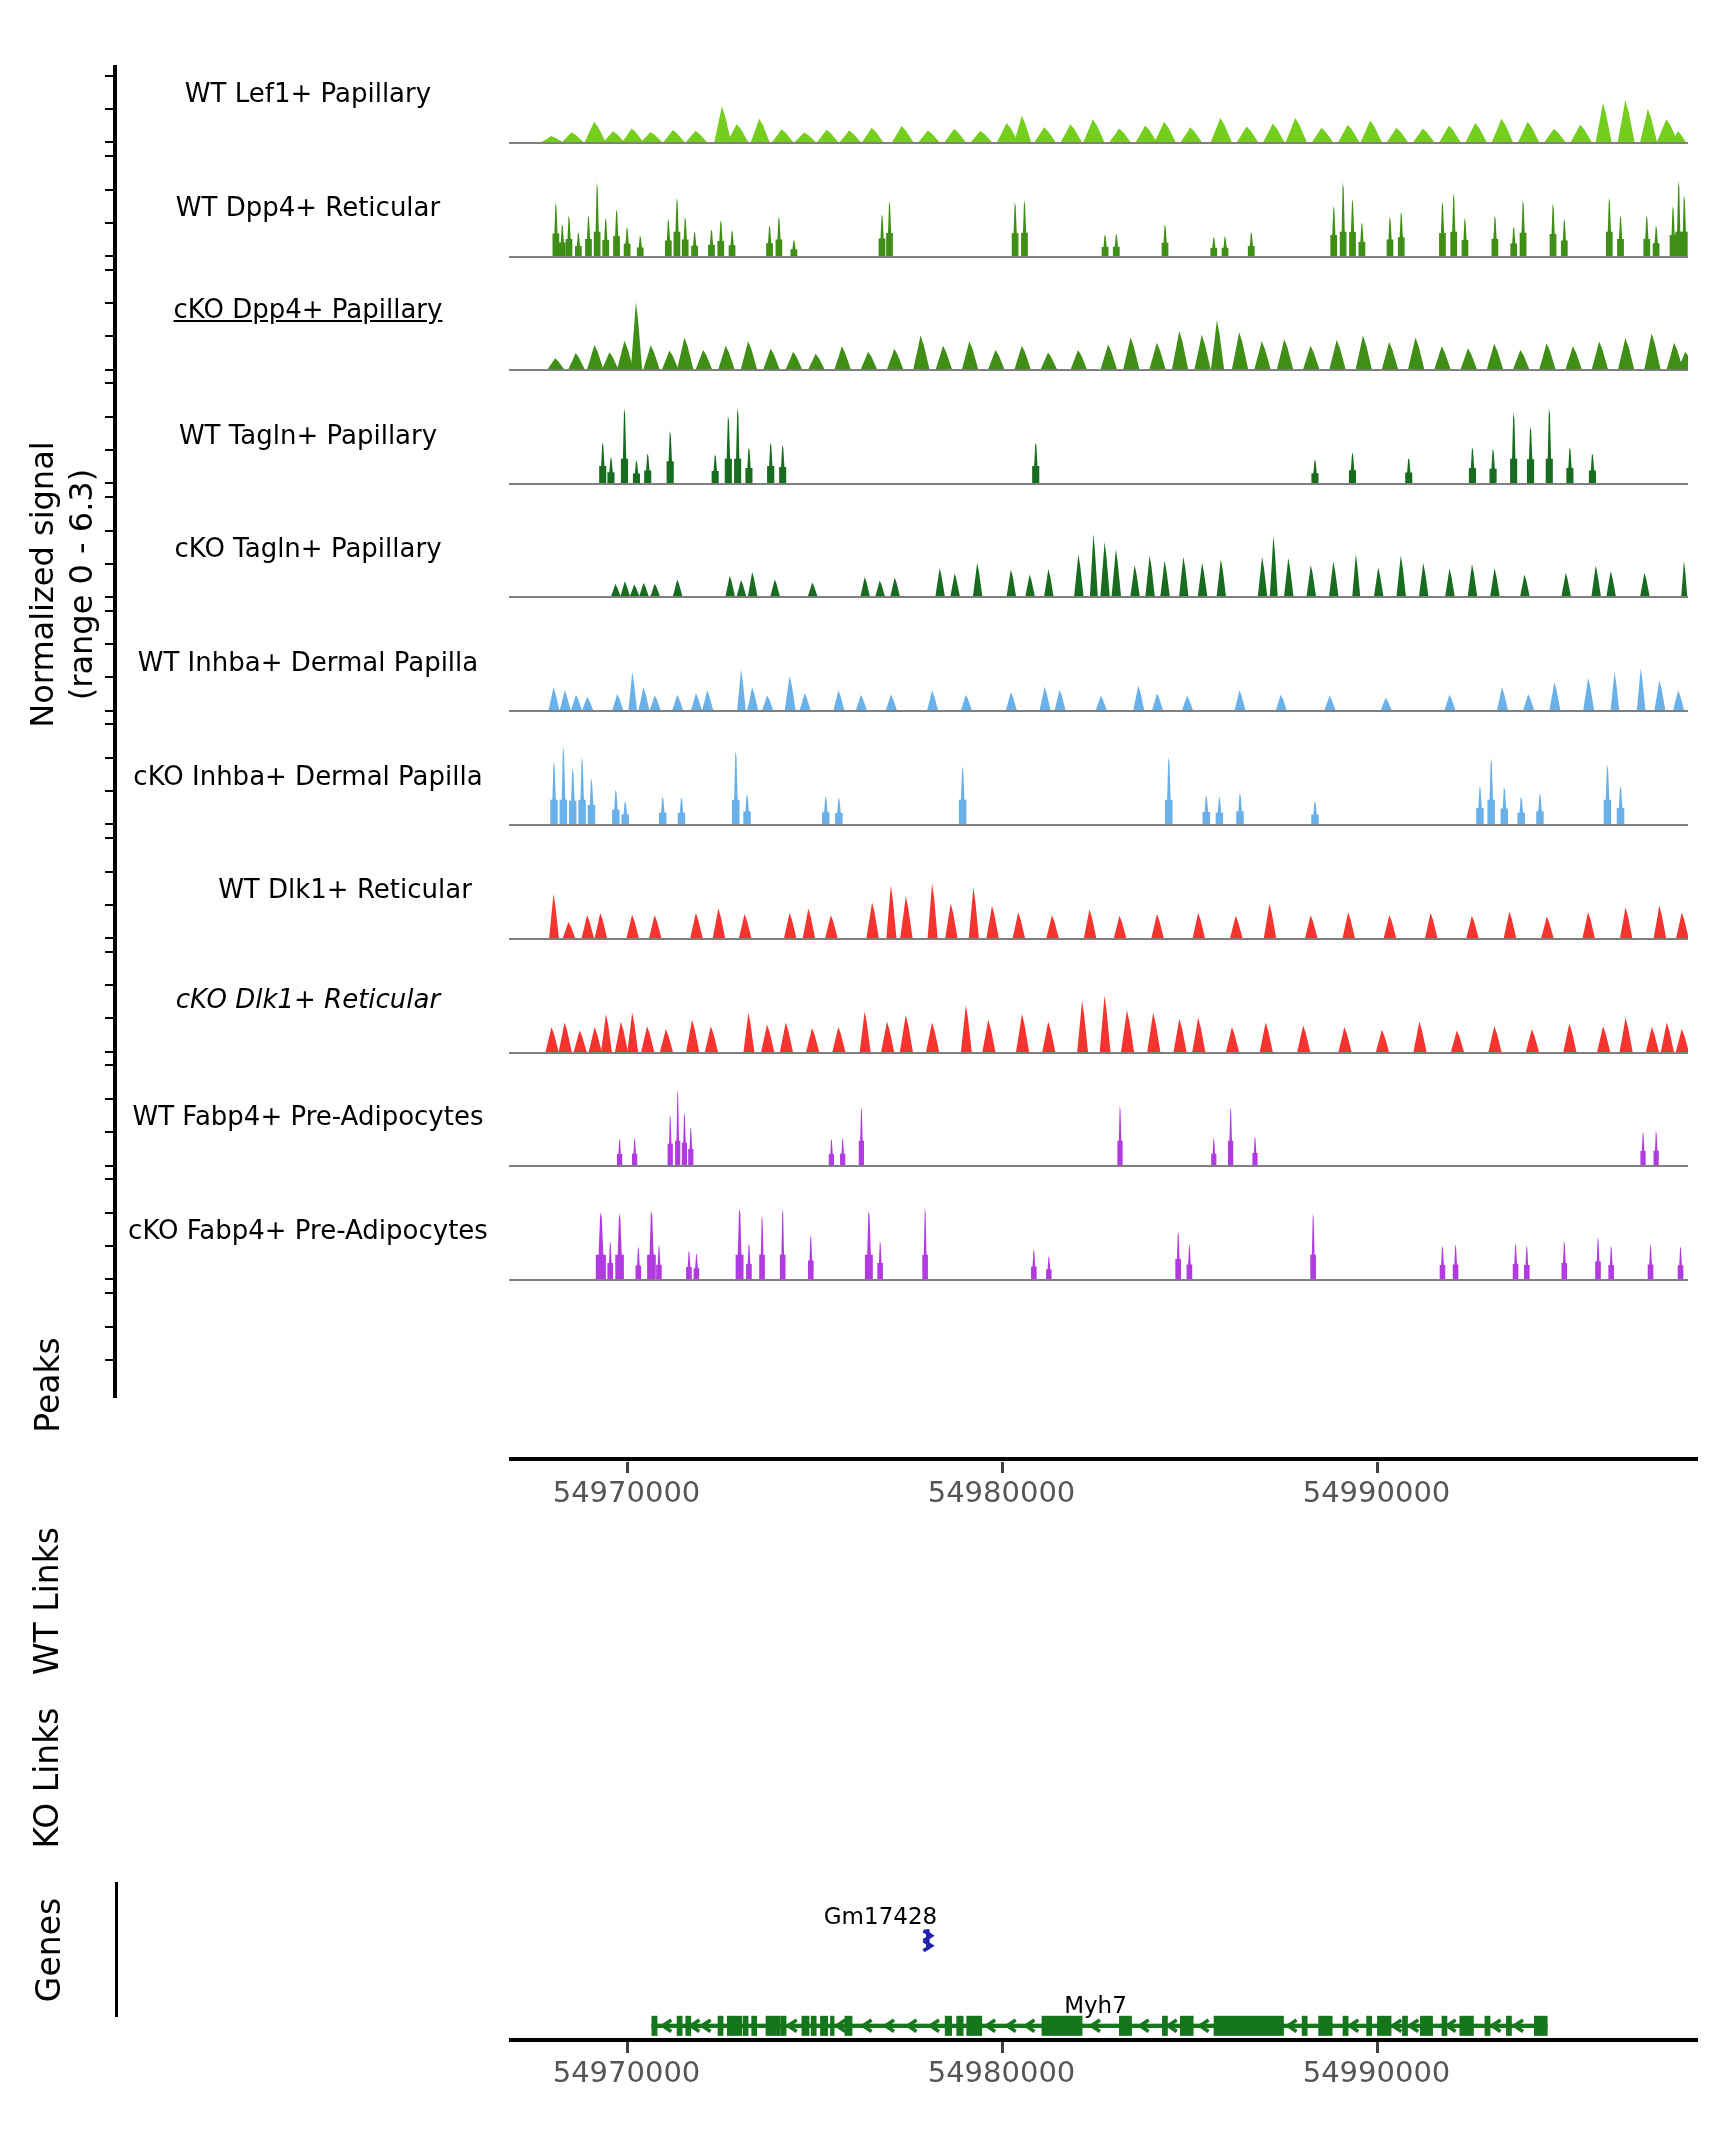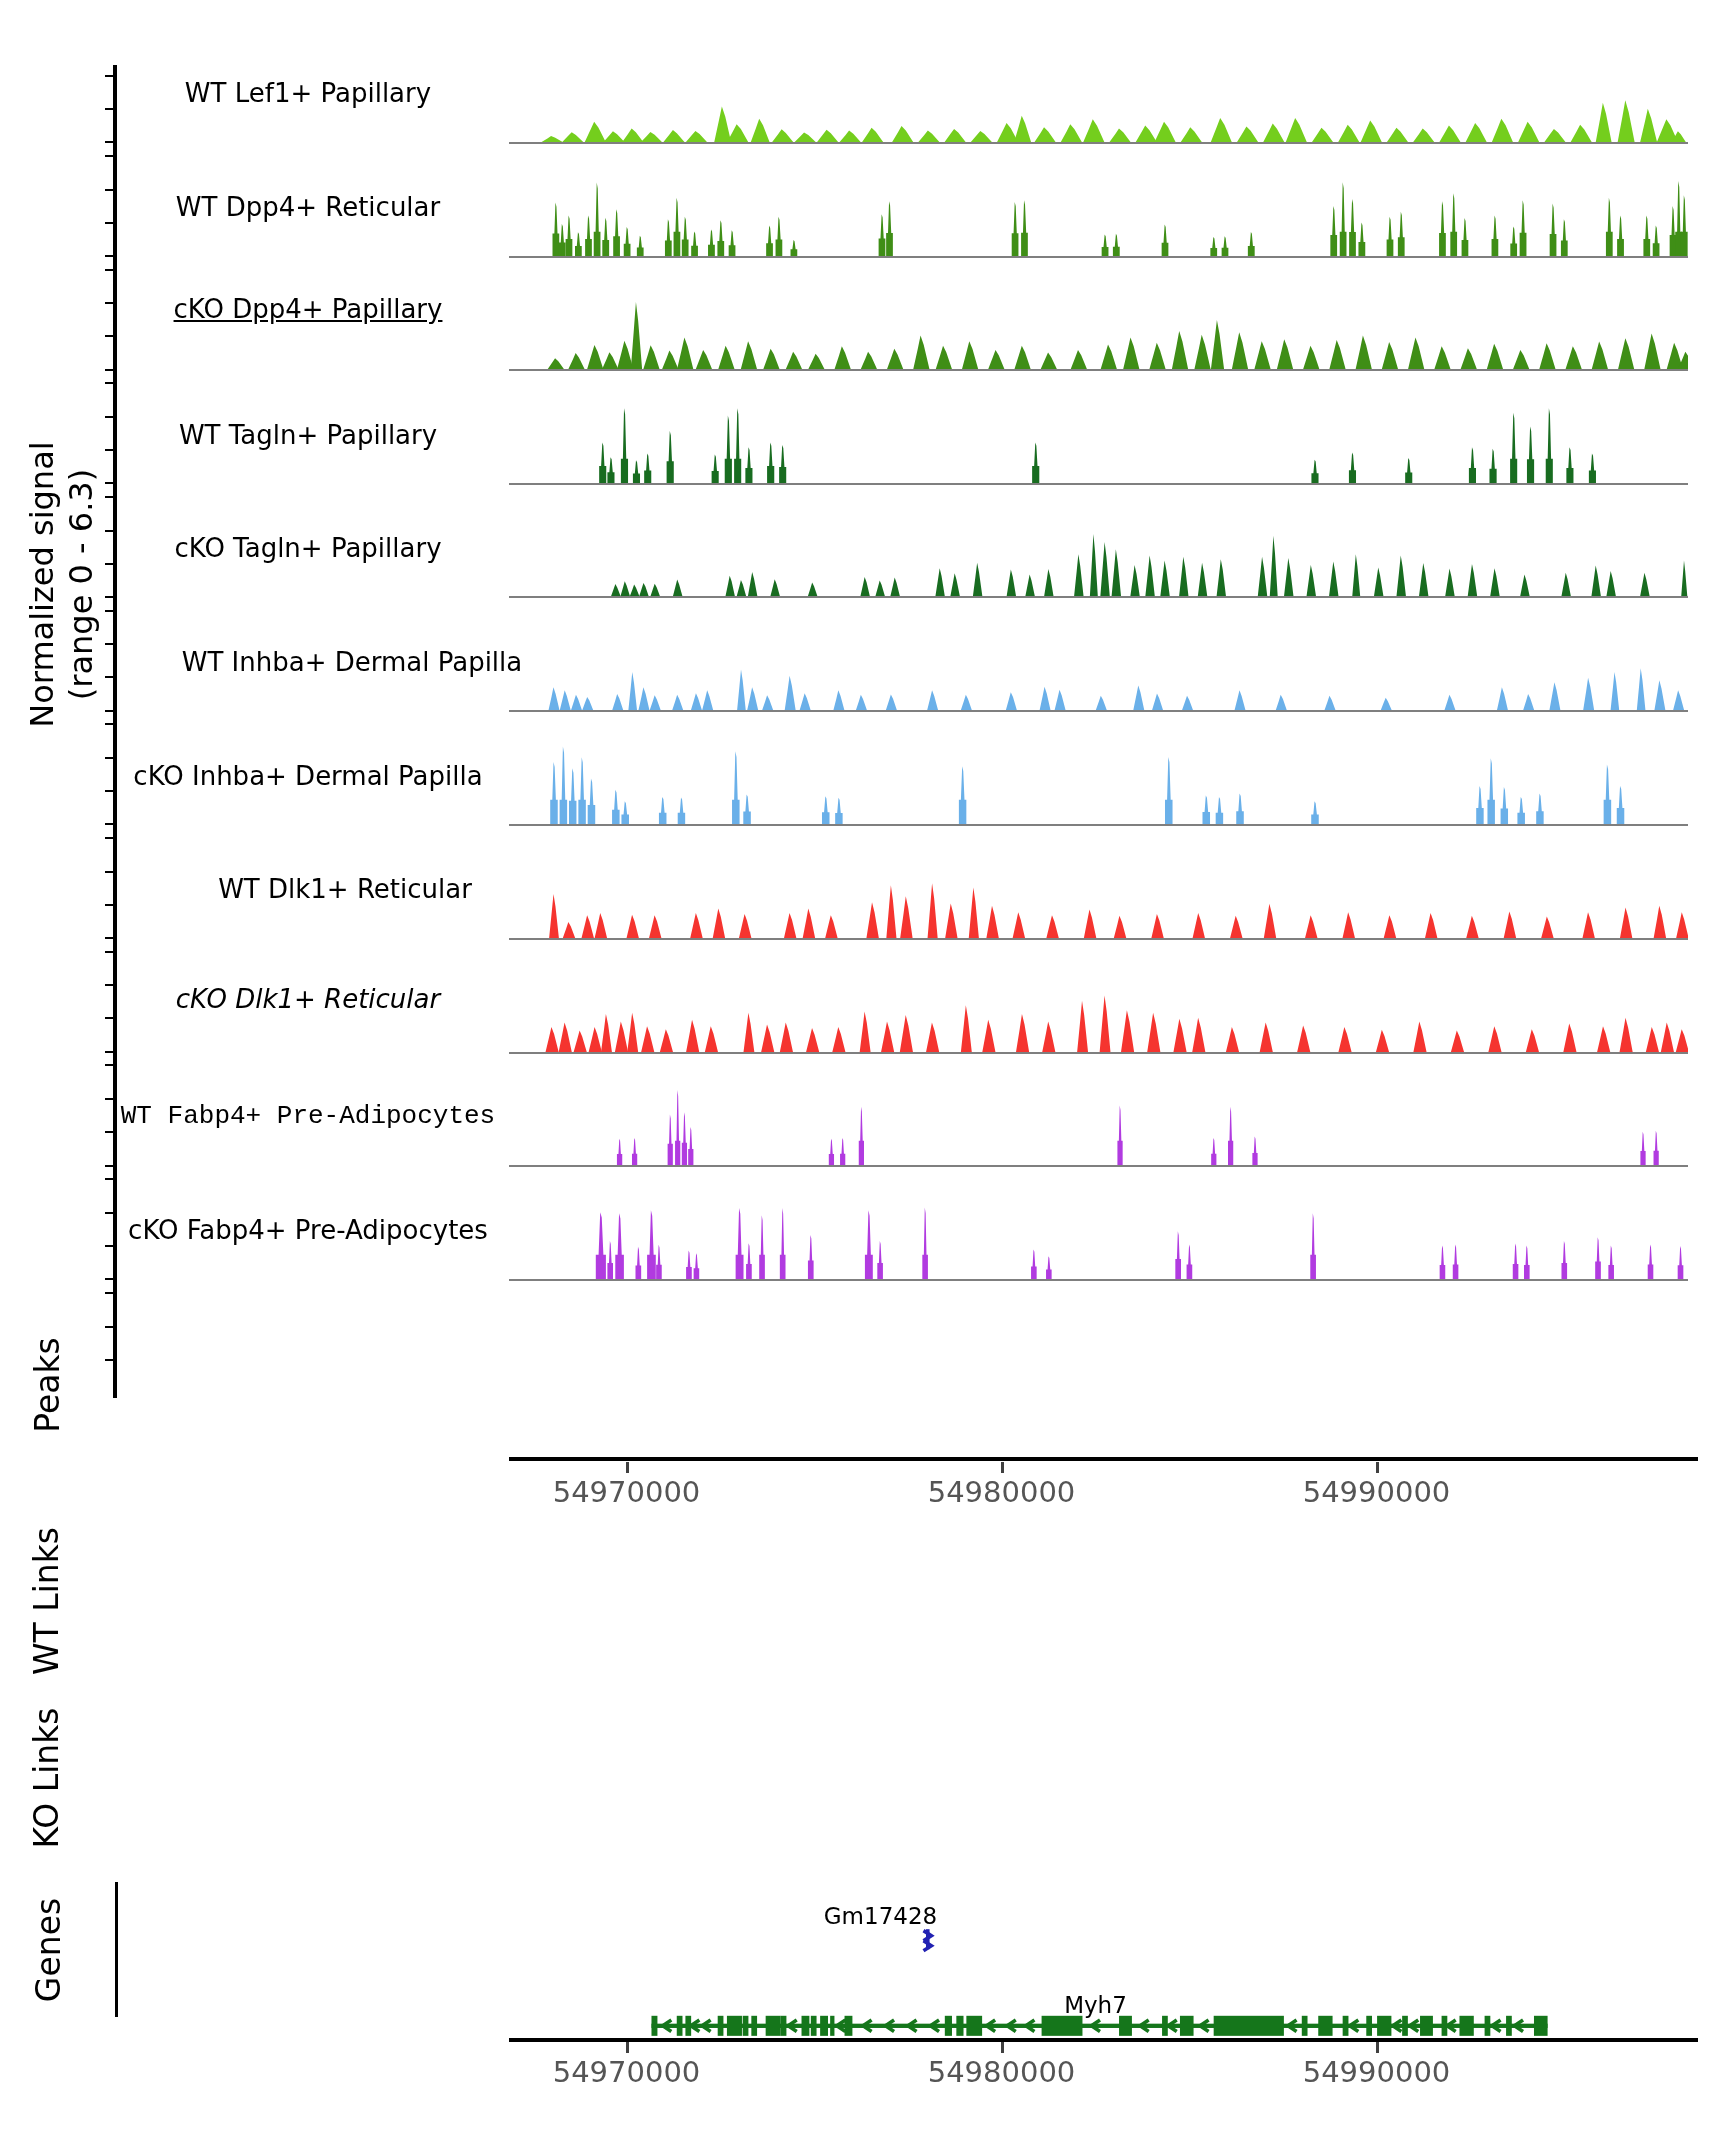--- a/index.html
+++ b/index.html
@@ -327,21 +327,21 @@
           <path d="M1369.1 113 L1372.7 89.7 L1375.0 74.2 L1377.6 85.0 L1382.2 113 Z"></path>
           <path d="M1410.9 113 L1414.5 95.0 L1416.8 83.1 L1419.4 91.4 L1424.0 113 Z"></path>
           <path d="M1468.5 113 L1472.1 93.5 L1474.4 80.4 L1477.0 89.5 L1481.5 113 Z"></path>
           <path d="M1510.3 113 L1513.9 87.6 L1516.2 70.6 L1518.8 82.5 L1523.4 113 Z"></path>
           <path d="M1531.2 113 L1534.8 92.0 L1537.1 78.1 L1539.7 87.9 L1544.3 113 Z"></path>
           <path d="M1578.3 113 L1581.9 93.5 L1584.2 80.4 L1586.8 89.5 L1591.4 113 Z"></path>
           <path d="M1635.6 113 L1637.9 83.3 L1639.4 63.6 L1641.0 77.4 L1644.0 113 Z"></path>
         </g>
       </svg>
       <div class="baseline" style="top: 596px;"></div>
-      <div class="track-label" style="top: 646px; margin-left: 44px;">WT Inhba+ Dermal Papilla</div>
+      <div class="track-label" style="top: 646px;">WT Inhba+ Dermal Papilla</div>
       <svg class="track-svg" width="1179" height="81" viewBox="0 0 1645 113" style="top: 629px;">
         <g fill="#6AB0E9">
           <path d="M55.2 113 L59.4 94.0 L62.0 81.4 L65.0 90.3 L70.4 113 Z"></path>
           <path d="M70.9 113 L75.0 96.5 L77.7 85.6 L80.7 93.3 L86.0 113 Z"></path>
           <path d="M86.6 113 L90.7 100.3 L93.4 91.8 L96.4 97.7 L101.7 113 Z"></path>
           <path d="M102.3 113 L106.4 102.0 L109.1 94.7 L112.1 99.8 L117.4 113 Z"></path>
           <path d="M144.1 113 L148.3 99.6 L150.9 90.7 L154.0 97.0 L159.3 113 Z"></path>
           <path d="M166.6 113 L169.9 81.2 L172.0 60.0 L174.4 74.9 L178.6 113 Z"></path>
           <path d="M180.7 113 L184.9 94.0 L187.5 81.4 L190.6 90.3 L195.9 113 Z"></path>
           <path d="M196.4 113 L200.6 100.7 L203.2 92.4 L206.3 98.2 L211.6 113 Z"></path>
@@ -501,21 +501,21 @@
           <path d="M1418.8 113 L1423.8 93.9 L1427.0 81.2 L1430.7 90.1 L1437.1 113 Z"></path>
           <path d="M1471.1 113 L1476.1 89.1 L1479.3 73.1 L1483.0 84.3 L1489.4 113 Z"></path>
           <path d="M1518.2 113 L1523.2 91.4 L1526.4 77.0 L1530.1 87.1 L1536.5 113 Z"></path>
           <path d="M1549.5 113 L1554.6 84.4 L1557.8 65.3 L1561.4 78.7 L1567.8 113 Z"></path>
           <path d="M1586.2 113 L1591.2 92.0 L1594.4 78.1 L1598.1 87.9 L1604.5 113 Z"></path>
           <path d="M1607.1 113 L1612.1 88.3 L1615.3 71.9 L1619.0 83.4 L1625.4 113 Z"></path>
           <path d="M1628.0 113 L1633.0 93.9 L1636.2 81.2 L1639.9 90.1 L1646.3 113 Z"></path>
         </g>
       </svg>
       <div class="baseline" style="top: 1052px;"></div>
-      <div class="track-label" style="top: 1100px; font-family: Liberation Mono, monospace;">WT Fabp4+ Pre-Adipocytes</div>
+      <div class="track-label" style="top: 1100px;">WT Fabp4+ Pre-Adipocytes</div>
       <svg class="track-svg" width="1179" height="81" viewBox="0 0 1645 113" style="top: 1084px;">
         <g fill="#B13BE0">
           <path d="M150.6 113 L150.6 97.6 L152.7 97.6 L153.9 76.4 L155.0 79.3 L156.1 97.6 L158.0 97.6 L158.0 113 Z"></path>
           <path d="M171.6 113 L171.6 97.2 L173.6 97.2 L174.8 75.3 L175.9 78.3 L177.1 97.2 L178.9 97.2 L178.9 113 Z"></path>
           <path d="M221.3 113 L221.3 83.3 L223.3 83.3 L224.5 42.4 L225.6 48.0 L226.7 83.3 L228.6 83.3 L228.6 113 Z"></path>
           <path d="M231.7 113 L231.7 79.0 L233.7 79.0 L234.9 8.2 L236.0 16.6 L237.2 79.0 L239.0 79.0 L239.0 113 Z"></path>
           <path d="M241.1 113 L241.1 82.0 L243.1 82.0 L244.3 39.3 L245.4 45.2 L246.6 82.0 L248.4 82.0 L248.4 113 Z"></path>
           <path d="M250.0 113 L250.0 90.8 L252.0 90.8 L253.2 60.0 L254.3 64.3 L255.5 90.8 L257.3 90.8 L257.3 113 Z"></path>
           <path d="M446.2 113 L446.2 97.6 L448.2 97.6 L449.4 76.4 L450.5 79.3 L451.7 97.6 L453.5 97.6 L453.5 113 Z"></path>
           <path d="M461.9 113 L461.9 97.2 L463.9 97.2 L465.1 75.3 L466.2 78.3 L467.3 97.2 L469.2 97.2 L469.2 113 Z"></path>

